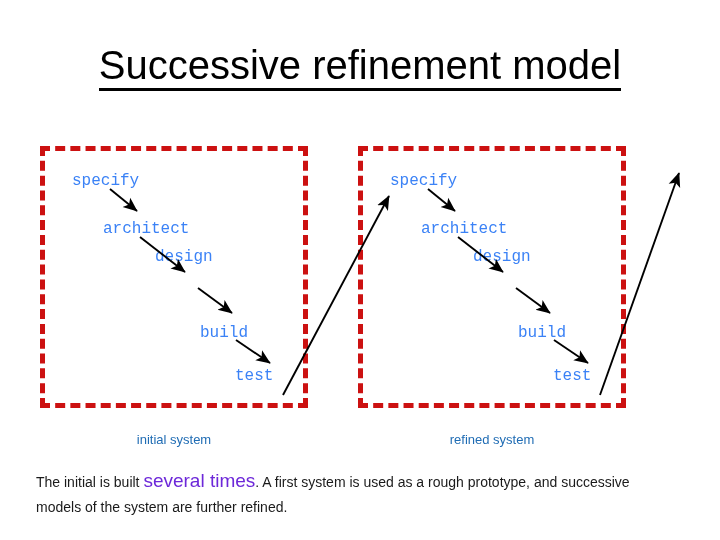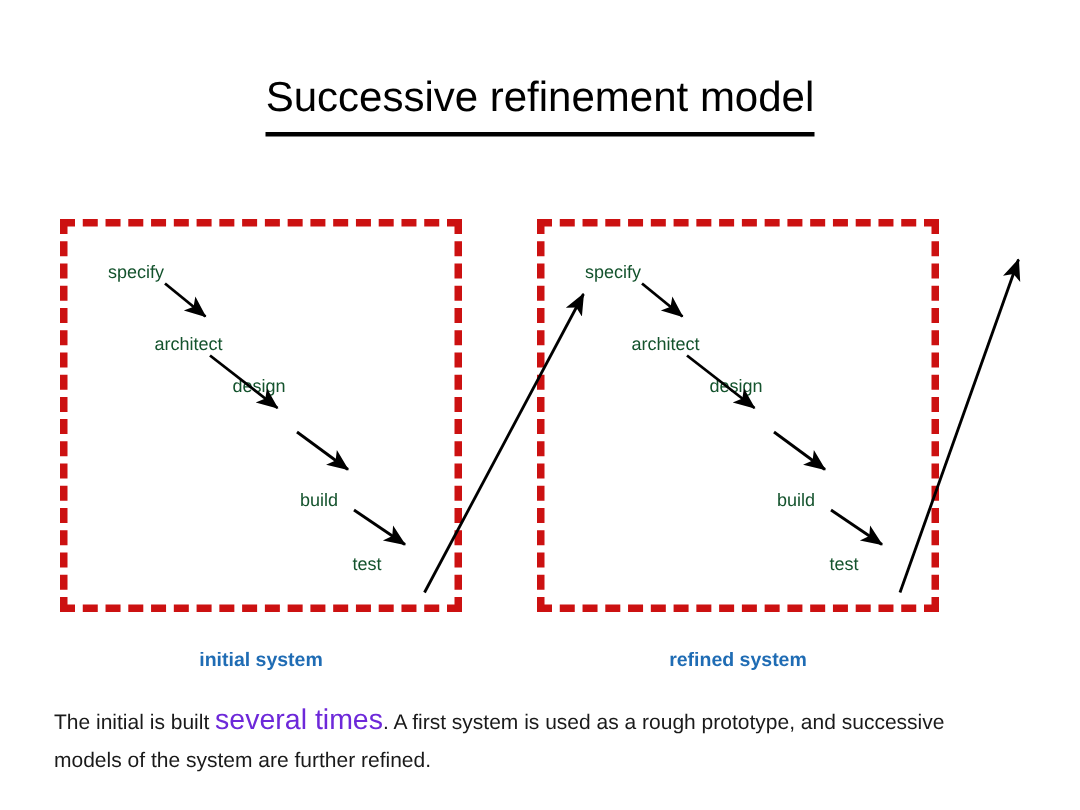--- a/index.html
+++ b/index.html
@@ -16,21 +16,21 @@
     color: #000000;
   }
 
   
   #slide-title {
     position: absolute;
     left: 0;
     top: 44px;
     width: 720px;
     text-align: center;
-    font-size: 28px;
+    font-size: 40px;
     font-weight: 400;
     letter-spacing: 0px;
     line-height: 42px;
     color: #000000;
     white-space: nowrap;
   }
   #slide-title span.t {
     display: inline-block;
     border-bottom: 3px solid #000000;
     padding-bottom: 2px;
@@ -52,32 +52,32 @@
   #box-refined {
     left: 358px;
     top: 146px;
     width: 268px;
     height: 262px;
   }
 
   
   .step-label {
     position: absolute;
-    font-family: Liberation Sans, sans-serif;
-    font-size: 12px;
+    font-family: Liberation Mono, monospace;
+    font-size: 16px;
     line-height: 14px;
-    color: #14532d;
+    color: #3b82f6;
     white-space: nowrap;
   }
 
   
   .system-caption {
     position: absolute;
     font-size: 13px;
-    font-weight: 700;
+    font-weight: 400;
     color: #1F6CB4;
     white-space: nowrap;
     text-align: center;
   }
   #caption-initial {
     left: 40px;
     top: 432px;
     width: 268px;
   }
   #caption-refined {

